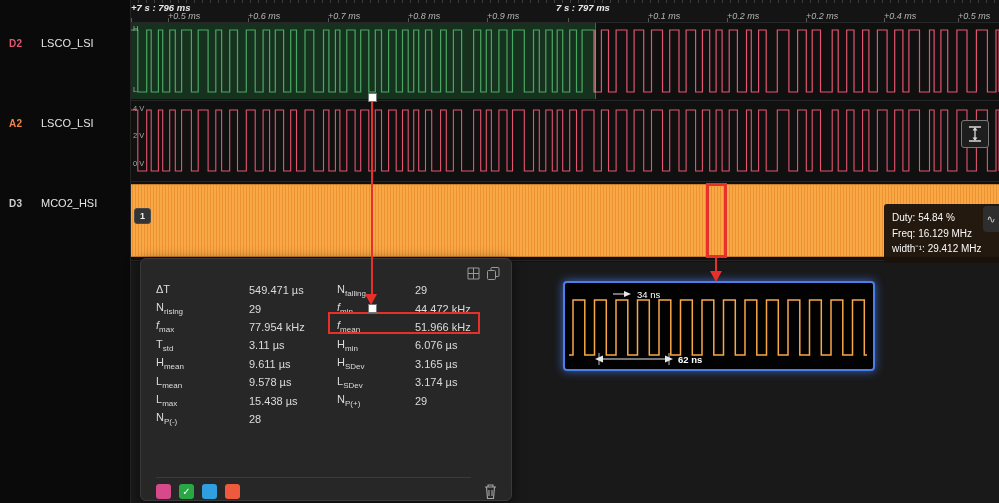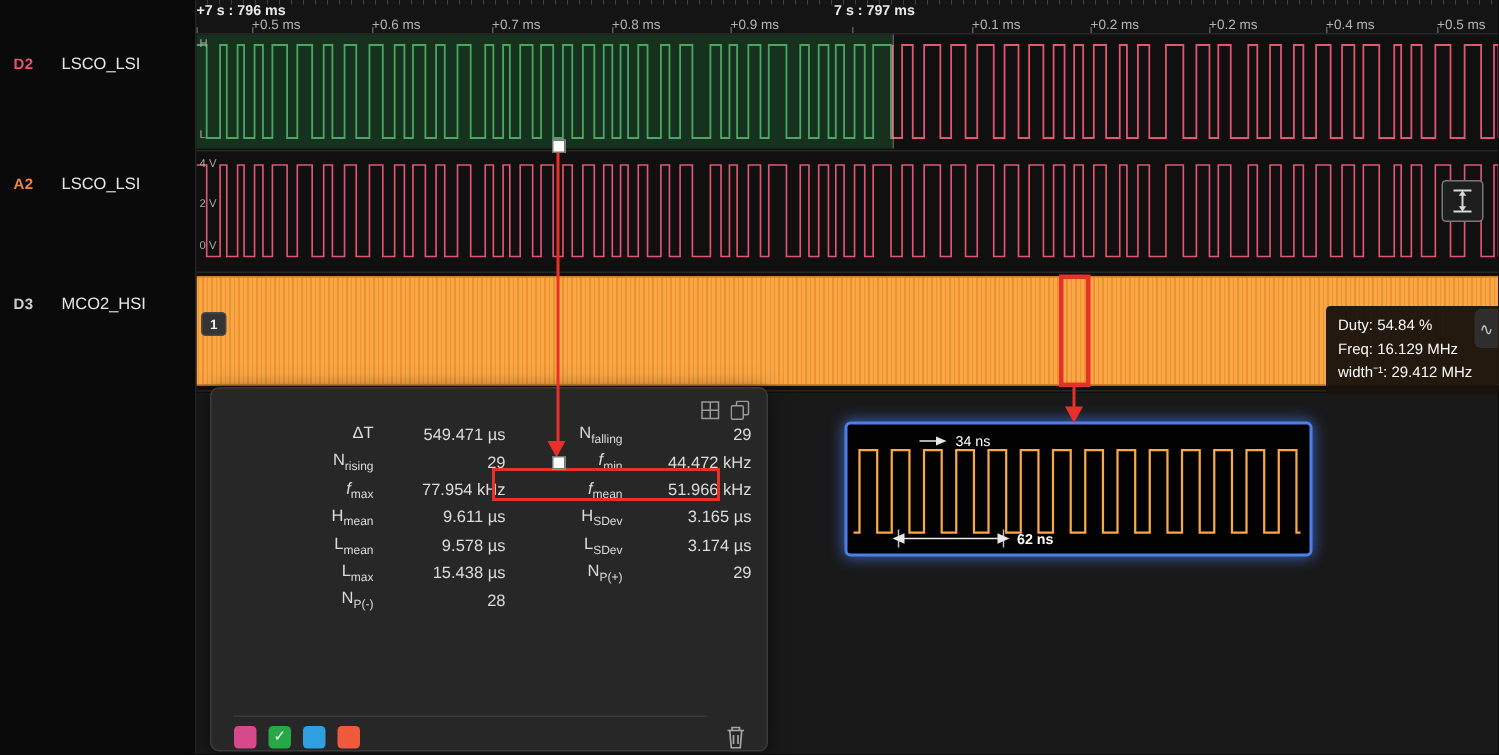--- a/index.html
+++ b/index.html
@@ -6,41 +6,41 @@
   #app{position:relative;width:999px;height:503px;background:#191919;font-family:"Liberation Sans",sans-serif;overflow:hidden;user-select:none;}
   #plot-bg{position:absolute;left:130px;top:22px;right:0;height:240px;background:#101010;}
   
   #sidebar{position:absolute;left:0;top:0;width:130px;height:503px;background:#0a0a0a;border-right:1px solid #242424;z-index:2;}
   .ch{position:absolute;left:9px;display:flex;align-items:center;gap:12px;font-size:11px;cursor:pointer;}
   .ch-id{width:20px;font-size:10px;font-weight:bold;letter-spacing:.3px;}
   .ch-name{color:#e6e6e6;}
   
   #timeline-bg{position:absolute;left:130px;top:0;right:0;height:22px;background:#141414;}
   #timeline-bg::before{content:"";position:absolute;left:0;top:0;right:0;height:3px;background:repeating-linear-gradient(90deg,#3e3e3e 0 1px,transparent 1px 8px);}
-  #timeline-labels{position:absolute;left:0;top:0;right:0;height:22px;z-index:3;pointer-events:none;}
+  #timeline-labels{position:absolute;left:0;top:0;right:0;height:22px;z-index:3;pointer-events:none;font-style:italic;}
   .tl-major{position:absolute;top:2px;font-size:9.5px;font-weight:bold;color:#e9e9e9;white-space:nowrap;}
   .tl-minor{position:absolute;top:11px;font-size:9px;color:#b5b5b5;white-space:nowrap;}
   .tl-tick{position:absolute;top:18px;width:1px;height:4px;background:#5a5a5a;}
   .sep{position:absolute;left:0;right:0;height:1px;background:#262626;z-index:1;}
   svg{display:block;}
   .tiny{position:absolute;font-size:7.5px;color:#a8a8a8;line-height:1;z-index:3;}
   
   #d3-band{position:absolute;left:130px;top:184px;right:0;height:73px;z-index:2;
     background:repeating-linear-gradient(90deg,#f9a848 0 2px,#ee9230 2px 3px);
     box-shadow:inset 0 1px 0 #c87f28,inset 0 -1px 0 #c87f28;}
   #d3-badge{position:absolute;left:134px;top:208px;background:#343434;color:#f0f0f0;font-size:9px;font-weight:bold;
     padding:2px 5px;border-radius:3px;border:1px solid #4a4a4a;z-index:4;cursor:pointer;}
   #sel-edge{position:absolute;left:595px;top:23px;width:1px;height:76px;background:rgba(255,255,255,.30);z-index:3;}
   
   #panel{position:absolute;left:140px;top:258px;width:370px;height:241px;background:rgba(40,40,40,.97);
     border:1px solid #3a3a3a;border-radius:6px;box-shadow:0 3px 14px rgba(0,0,0,.55);z-index:5;}
   #panel-icons{position:absolute;top:8px;right:11px;display:flex;gap:7px;}
   #panel-icons span{cursor:pointer;}
   #mrows{position:absolute;left:15px;right:10px;top:22px;}
-  .mrow{display:flex;align-items:center;height:18.4px;font-size:11px;color:#dcdcdc;text-align:right;}
+  .mrow{display:flex;align-items:center;height:18.4px;font-size:11px;color:#dcdcdc;}
   .mc1{width:93px}.mv1{width:88px}.mc2{width:78px}.mv2{flex:1}
   .mrow sub{font-size:8px;}
   .fit{font-style:italic;}
   #comment{position:absolute;left:15px;right:15px;top:192px;height:24px;border-top:1px solid #3e3e3e;
     color:#8d8d8d;font-size:11px;display:flex;align-items:center;justify-content:space-between;cursor:text;}
   #tagrow{position:absolute;left:15px;right:40px;top:218px;border-top:1px solid #3a3a3a;padding-top:6px;display:flex;gap:8px;}
   .tag{width:15px;height:15px;border-radius:3px;border:none;padding:0;color:#fff;font-size:10px;line-height:15px;text-align:center;cursor:pointer;}
   #trash{position:absolute;right:13px;top:224px;cursor:pointer;}
   
   #tooltip{position:absolute;left:884px;top:204px;width:102px;background:rgba(26,19,12,.96);border-radius:3px;padding:6px 8px;z-index:7;}
@@ -177,20 +177,26 @@
           <span class="mc2"><span class="fit">f</span><sub>min</sub></span>
           <span class="mv2">44.472 kHz</span>
         </div>
         <div class="mrow">
           <span class="mc1"><span class="fit">f</span><sub>max</sub></span>
           <span class="mv1">77.954 kHz</span>
           <span class="mc2"><span class="fit">f</span><sub>mean</sub></span>
           <span class="mv2">51.966 kHz</span>
         </div>
         <div class="mrow">
+          <span class="mc1"><span class="">T</span><sub>std</sub></span>
+          <span class="mv1">3.11 µs</span>
+          <span class="mc2"><span class="">H</span><sub>min</sub></span>
+          <span class="mv2">6.076 µs</span>
+        </div>
+        <div class="mrow">
           <span class="mc1"><span class="">H</span><sub>mean</sub></span>
           <span class="mv1">9.611 µs</span>
           <span class="mc2"><span class="">H</span><sub>SDev</sub></span>
           <span class="mv2">3.165 µs</span>
         </div>
         <div class="mrow">
           <span class="mc1"><span class="">L</span><sub>mean</sub></span>
           <span class="mv1">9.578 µs</span>
           <span class="mc2"><span class="">L</span><sub>SDev</sub></span>
           <span class="mv2">3.174 µs</span>

